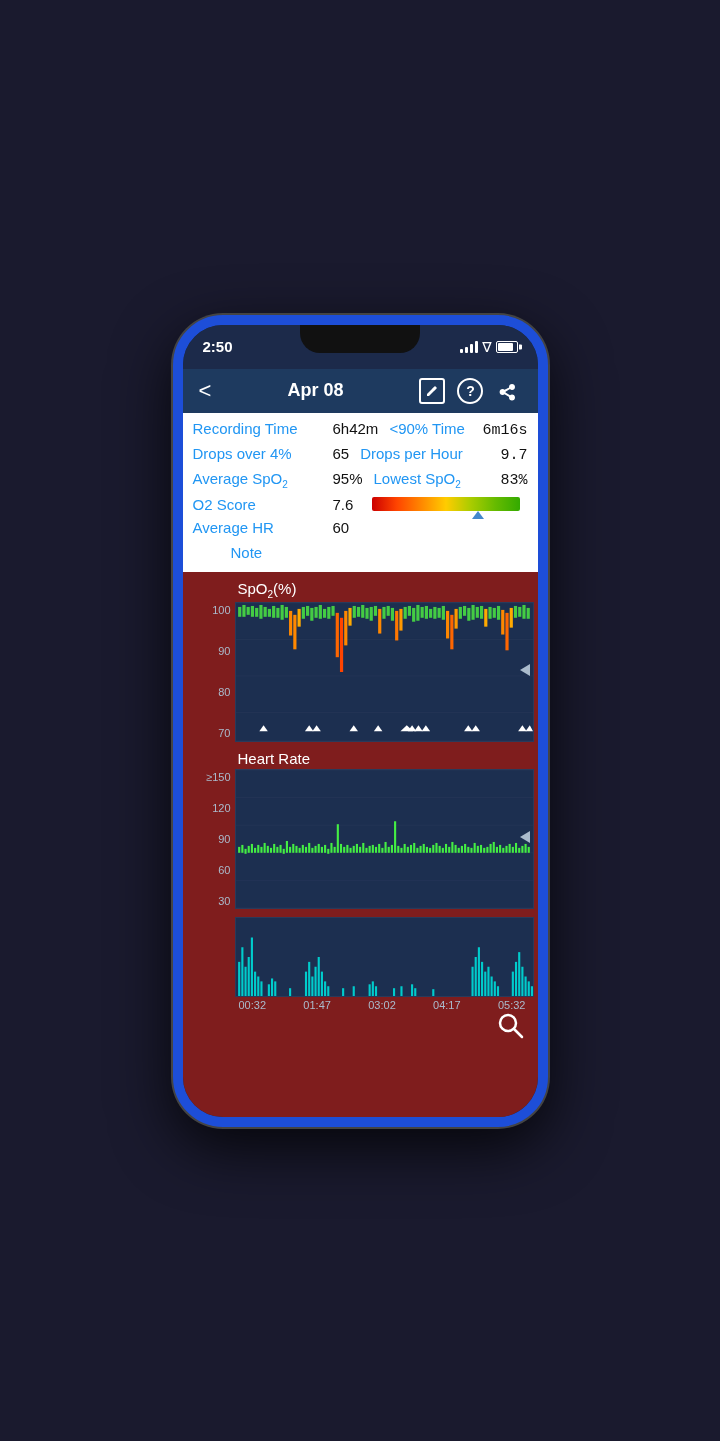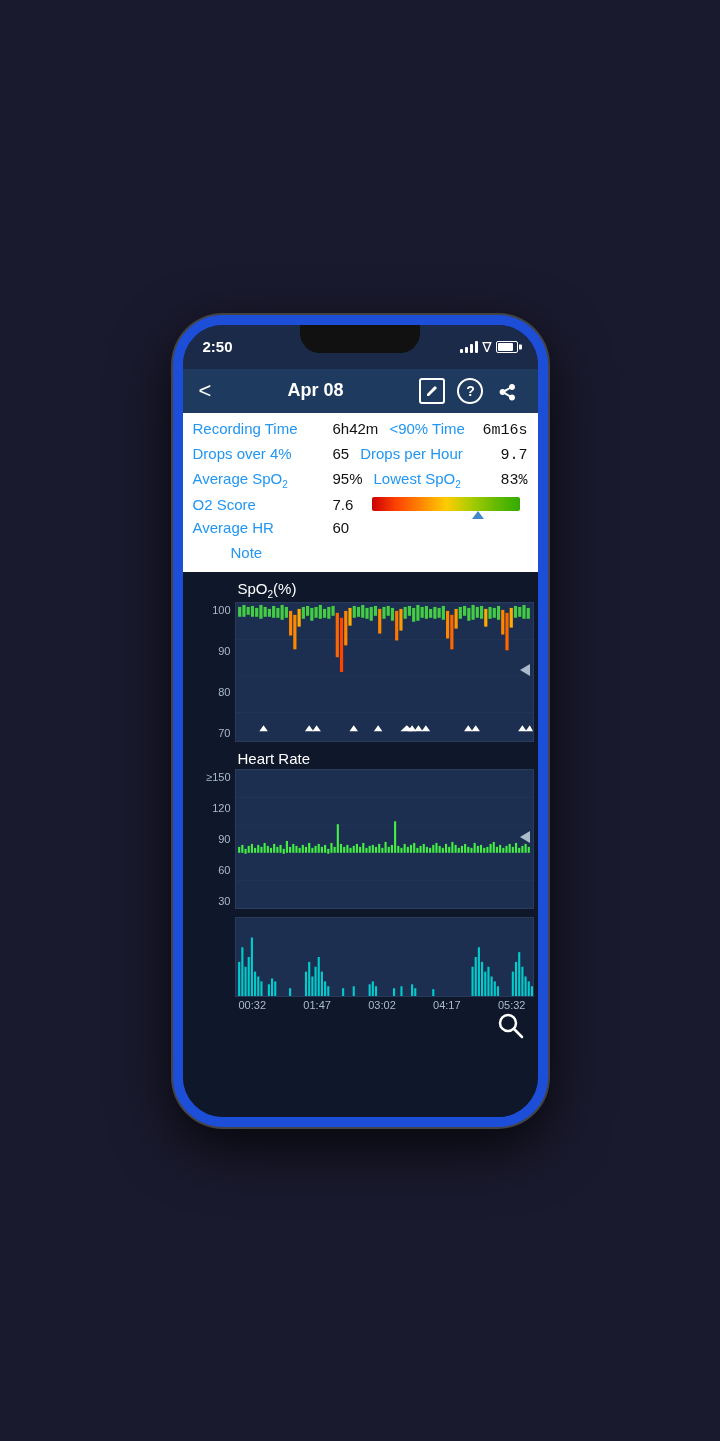--- a/index.html
+++ b/index.html
@@ -238,21 +238,21 @@
       left: 68%;
       width: 0;
       height: 0;
       border-left: 6px solid transparent;
       border-right: 6px solid transparent;
       border-bottom: 8px solid #4488cc;
     }
 
     
     .charts-area {
-      background: #0f172a;
+      background: #7f1d1d;
       flex: 1;
       overflow: hidden;
       display: flex;
       flex-direction: column;
       padding: 8px 0 0 0;
     }
 
     .chart-section {
       flex-shrink: 0;
     }

